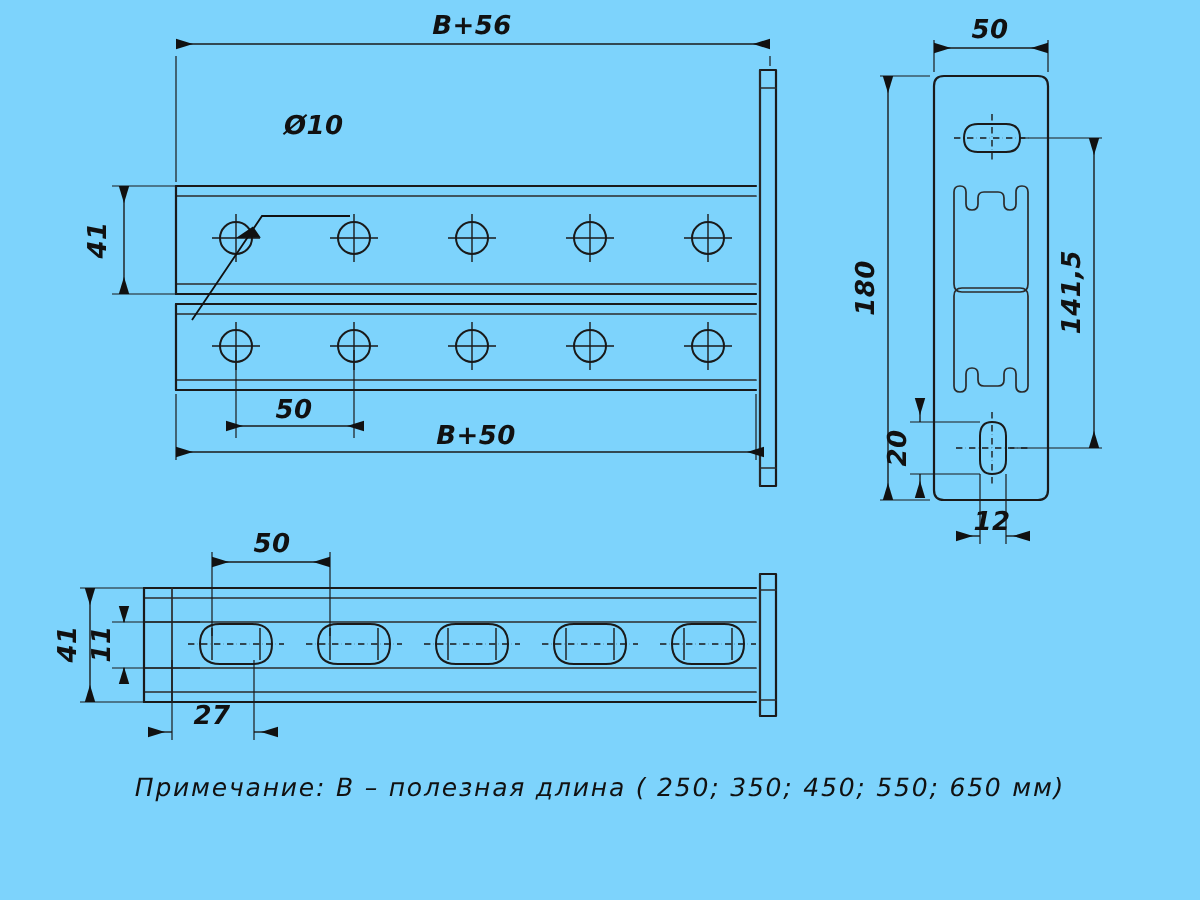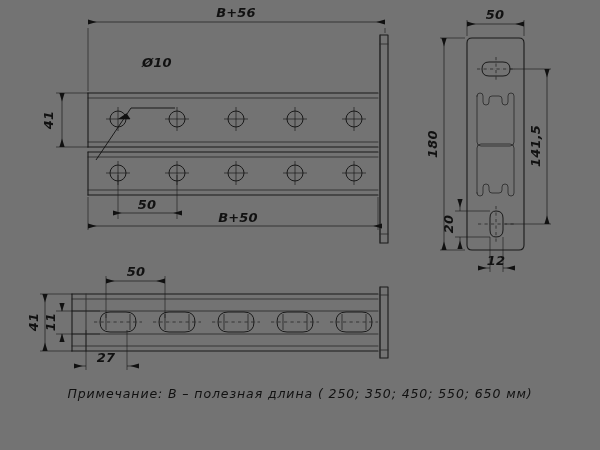--- a/index.html
+++ b/index.html
@@ -10,21 +10,21 @@
   body {
     width: 600px;
     height: 450px;
     font-family: "DejaVu Sans", sans-serif;
     overflow: hidden;
   }
   #drawing-root {
     position: relative;
     width: 600px;
     height: 450px;
-    background: #737373;
+    background: #7dd3fc;
   }
   svg.sheet {
     position: absolute;
     left: 0;
     top: 0;
     width: 600px;
     height: 450px;
     display: block;
   }
   

